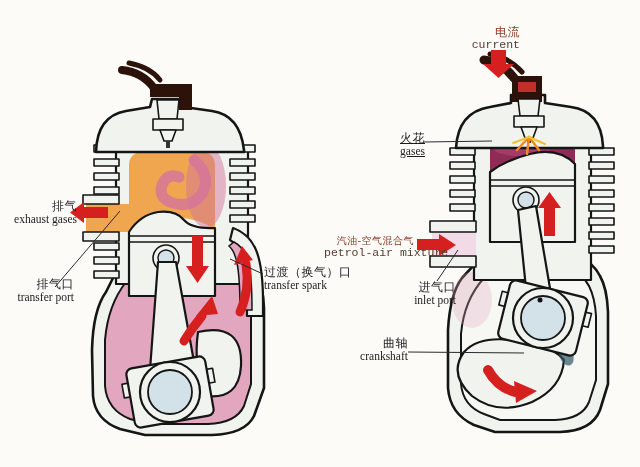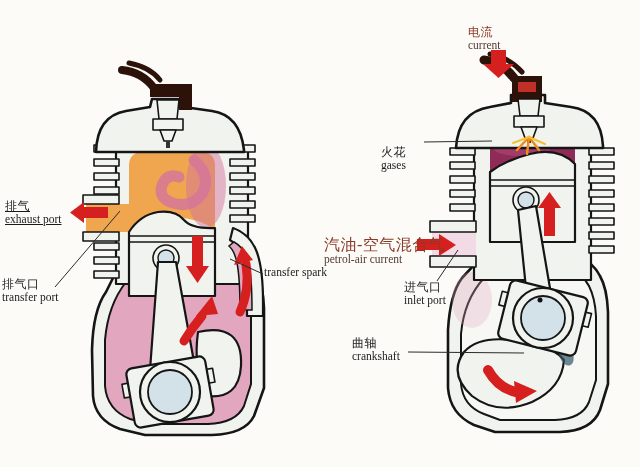--- a/index.html
+++ b/index.html
@@ -4,27 +4,27 @@
 <style>
   html,body{margin:0;padding:0;background:#e9e9e9;}
   .stage{
     position:relative;width:640px;height:467px;margin:0 auto;
     background:var(--background,#fcfbf8);
     overflow:hidden;
     font-family:"Liberation Serif","DejaVu Serif",serif;
   }
   .stage svg{position:absolute;left:0;top:0;}
   .label{
-    position:absolute;text-align:left;color:var(--label-dark,#1b1b1b);
+    position:absolute;text-align:right;color:var(--label-dark,#1b1b1b);
     line-height:1.08;user-select:none;
   }
   .label .zh{font-size:12px;letter-spacing:.5px;white-space:nowrap;}
   .label .en{font-size:11.5px;white-space:nowrap;}
   .label.red-label .zh{color:var(--label-red,#8a3a26);}
-  .label.red-label .en{color:#553a30;}
+  .label.red-label .en{color:#553a30;font-family:Liberation Mono, monospace;}
   
   .metal{fill:var(--metal,#f1f4ee);stroke:var(--outline,#151515);stroke-width:2.2;stroke-linejoin:round;}
   .metal-thick{stroke-width:2.6;}
   .thin{stroke-width:1.6;}
   .ln{stroke:var(--outline,#151515);stroke-width:1.8;fill:none;}
   .red{fill:var(--arrow-red,#d6201f);stroke:none;}
   .redstroke{stroke:var(--arrow-red,#d6201f);fill:none;stroke-linecap:round;}
   .leader{stroke:#2a2a2a;stroke-width:1;fill:none;}
   .wire{stroke:var(--wire-brown,#2d120a);fill:none;stroke-linecap:round;}
 </style>
@@ -225,47 +225,48 @@
     <line class="leader" x1="437" y1="281" x2="458" y2="250"></line>
     <line class="leader" x1="408" y1="352" x2="524" y2="353"></line>
 
     <g>
       <rect class="red" x="491" y="50" width="15" height="15"></rect>
       <polygon class="red" points="483,64 514,64 498.5,78"></polygon>
     </g>
   </g>
 </svg>
 
-<div class="label" style="left:5px;top:200px;width:72px;text-decoration:underline;">
+<div class="label" style="left:5px;top:200px;width:72px;">
   <div class="zh">排气</div>
-  <div class="en">exhaust port</div>
+  <div class="en">exhaust gases</div>
 </div>
 
 <div class="label" style="left:2px;top:278px;width:72px;">
   <div class="zh">排气口</div>
   <div class="en">transfer port</div>
 </div>
 
 <div class="label" style="left:264px;top:266px;width:96px;text-align:left;">
+  <div class="zh">过渡（换气）口</div>
   <div class="en">transfer spark</div>
 </div>
 
 <div class="label red-label" style="left:468px;top:26px;width:52px;">
   <div class="zh">电流</div>
   <div class="en">current</div>
 </div>
 
-<div class="label" style="left:381px;top:146px;width:44px;">
+<div class="label" style="left:381px;top:132px;width:44px;text-decoration:underline;">
   <div class="zh">火花</div>
   <div class="en">gases</div>
 </div>
 
 <div class="label red-label" style="left:324px;top:236px;width:90px;">
-  <div class="zh" style="font-size:16px;">汽油-空气混合气</div>
-  <div class="en">petrol-air current</div>
+  <div class="zh" style="font-size:10px;">汽油-空气混合气</div>
+  <div class="en">petrol-air mixture</div>
 </div>
 
 <div class="label" style="left:352px;top:337px;width:56px;">
   <div class="zh">曲轴</div>
   <div class="en">crankshaft</div>
 </div>
 
 <div class="label" style="left:404px;top:281px;width:52px;">
   <div class="zh">进气口</div>
   <div class="en">inlet port</div>

